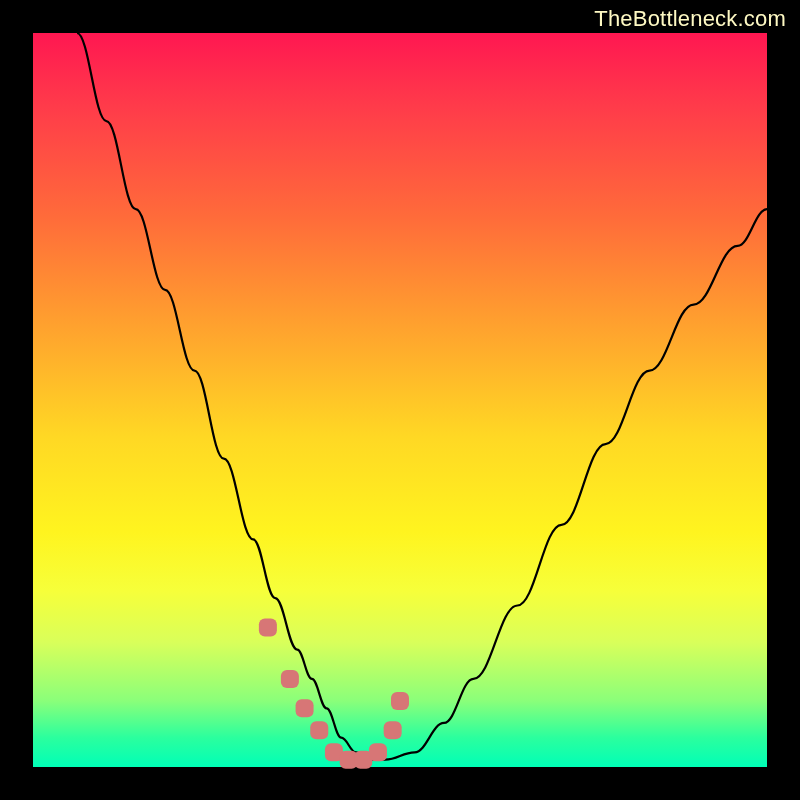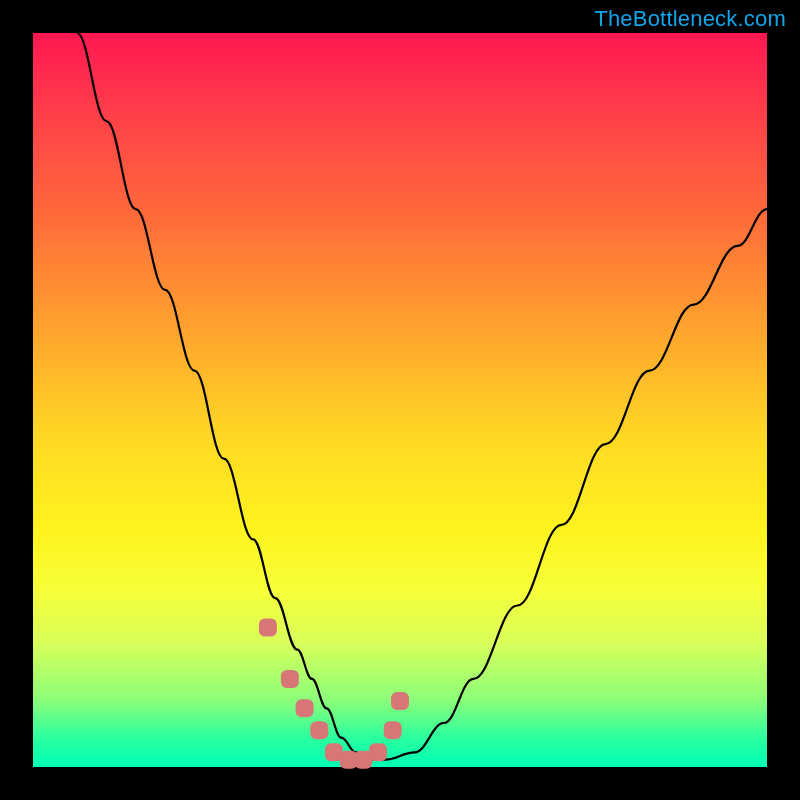--- a/index.html
+++ b/index.html
@@ -1,21 +1,21 @@
 <!DOCTYPE html>
 <html><head>
 <meta charset="utf-8">
 <style>
   * { margin: 0; padding: 0; box-sizing: border-box; }
   body { width: 800px; height: 800px; background: #000; position: relative; font-family: Arial, sans-serif; }
   .watermark {
     position: absolute;
     top: 6px;
     right: 14px;
-    color: #0ea5e9;
+    color: #fef9c3;
     font-size: 22px;
     font-weight: 500;
     z-index: 10;
     letter-spacing: 0.2px;
   }
   .plot-area {
     position: absolute;
     left: 33px;
     top: 33px;
     width: 734px;

